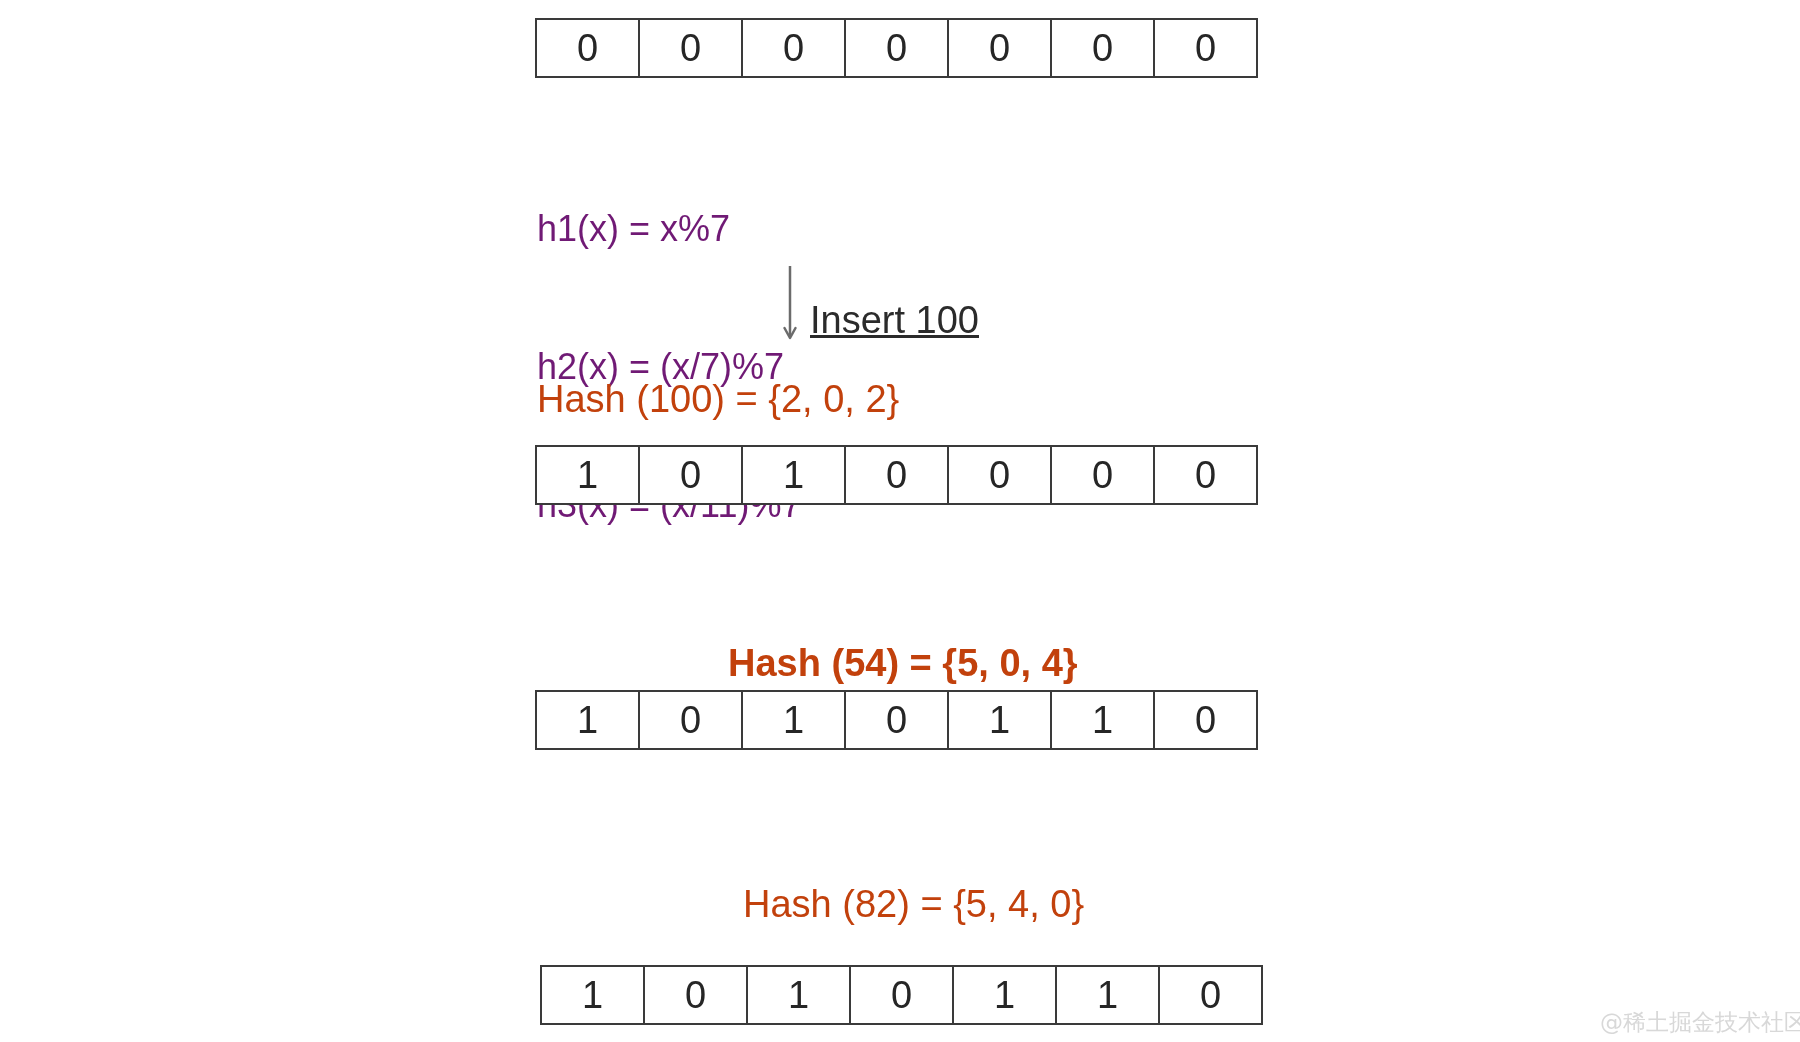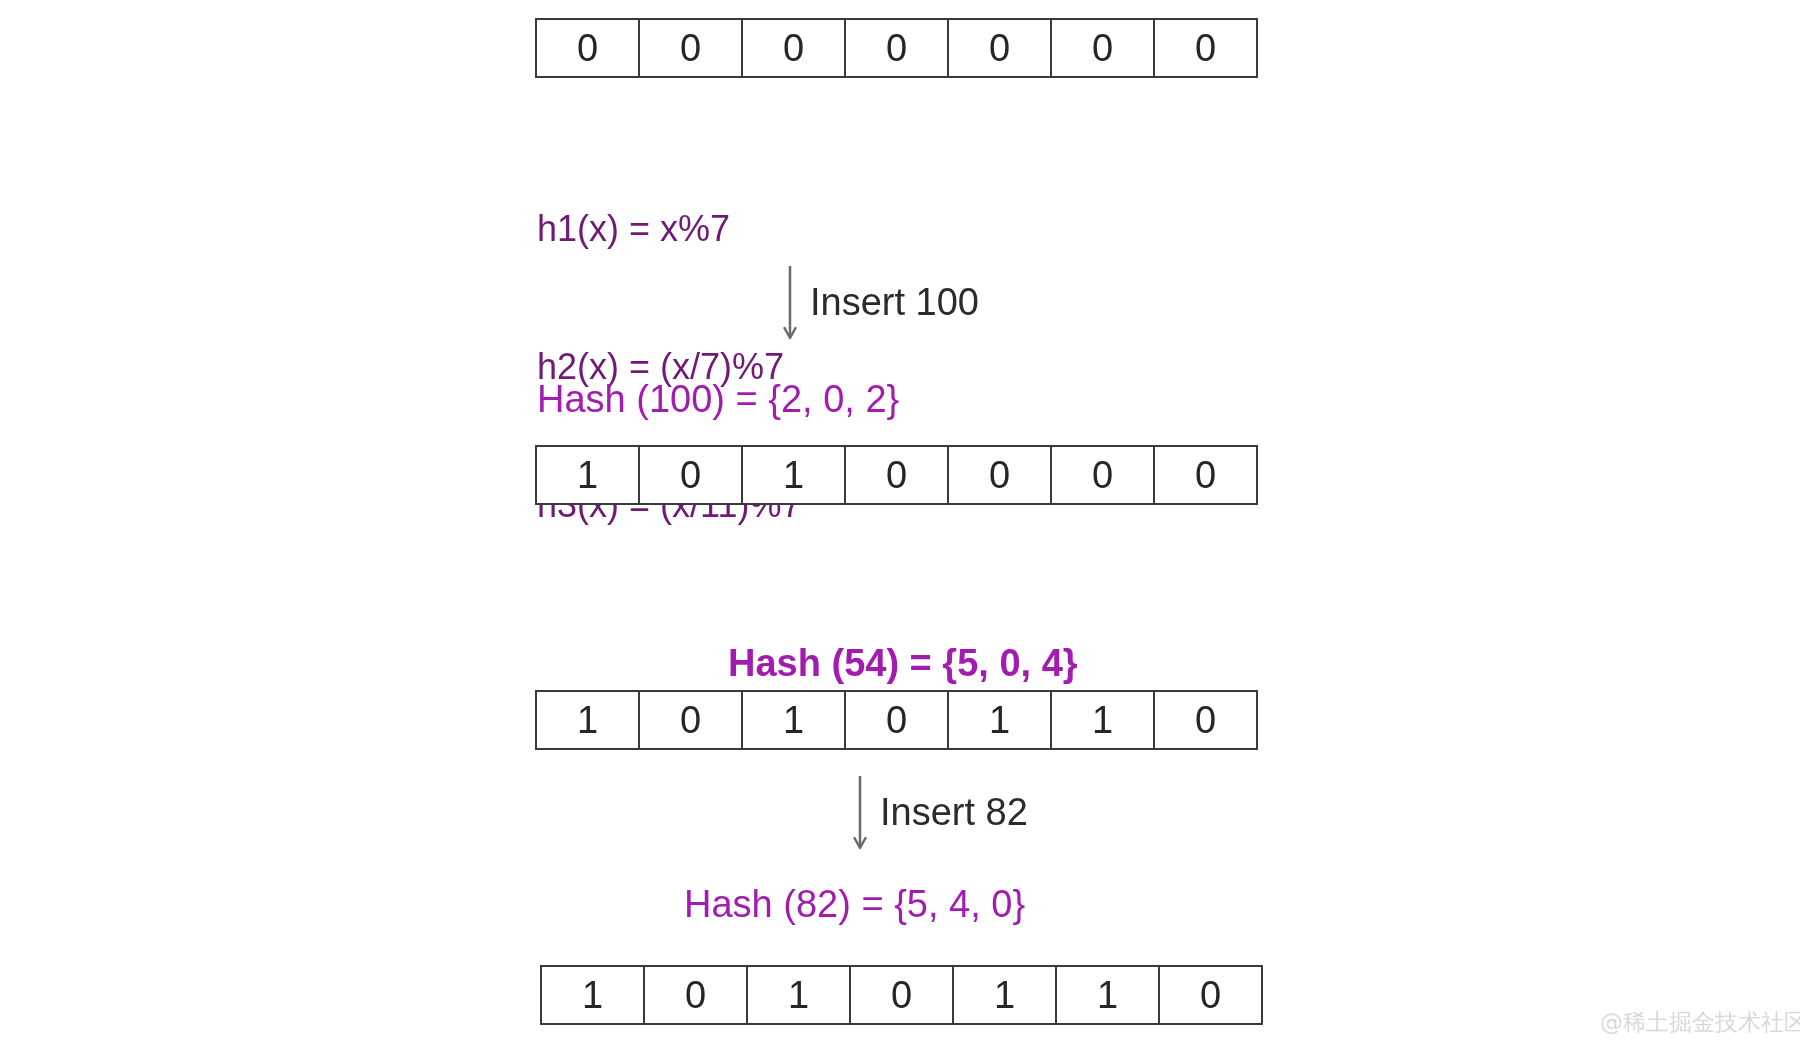--- a/index.html
+++ b/index.html
@@ -54,29 +54,30 @@
     white-space: pre;
   }
   .formula-line {
     display: block;
     white-space: pre;
   }
 
   .hash-line {
     position: absolute;
     font-size: 38px;
-    color: #a21caf;
+    color: #c2410c;
     white-space: nowrap;
   }
 
   
   .insert-group {
     position: absolute;
     display: flex;
-    align-items: center;
+    align-items: flex-end;
+    text-decoration: underline;
   }
   .arrow-wrap {
     position: relative;
     width: 22px;
     height: 76px;
     flex: 0 0 22px;
   }
   .arrow-svg {
     display: block;
   }
@@ -147,31 +148,22 @@
   <div class="bit-table" style="left:535px; top:690px;">
     <div class="bit-cell">1</div>
     <div class="bit-cell">0</div>
     <div class="bit-cell">1</div>
     <div class="bit-cell">0</div>
     <div class="bit-cell">1</div>
     <div class="bit-cell">1</div>
     <div class="bit-cell">0</div>
   </div>
 
-  <div class="insert-group" style="left:852px; top:776px;">
-    <span class="arrow-wrap">
-      <svg class="arrow-svg" width="22" height="78" viewBox="0 0 22 78" aria-hidden="true">
-        <line x1="8" y1="0" x2="8" y2="70" stroke="#6b6b6b" stroke-width="2.5"></line>
-        <path d="M2.5 62 L8 72 L13.5 62" fill="none" stroke="#6b6b6b" stroke-width="2.5" stroke-linecap="round" stroke-linejoin="round"></path>
-      </svg>
-    </span>
-    <span class="insert-label">Insert 82</span>
-  </div>
 
-  <div class="hash-line" style="left:684px; top:883px;">Hash (82) = {5, 4, 0}</div>
+  <div class="hash-line" style="left:743px; top:883px;">Hash (82) = {5, 4, 0}</div>
 
   <div class="bit-table" style="left:540px; top:965px;">
     <div class="bit-cell">1</div>
     <div class="bit-cell">0</div>
     <div class="bit-cell">1</div>
     <div class="bit-cell">0</div>
     <div class="bit-cell">1</div>
     <div class="bit-cell">1</div>
     <div class="bit-cell">0</div>
   </div>

